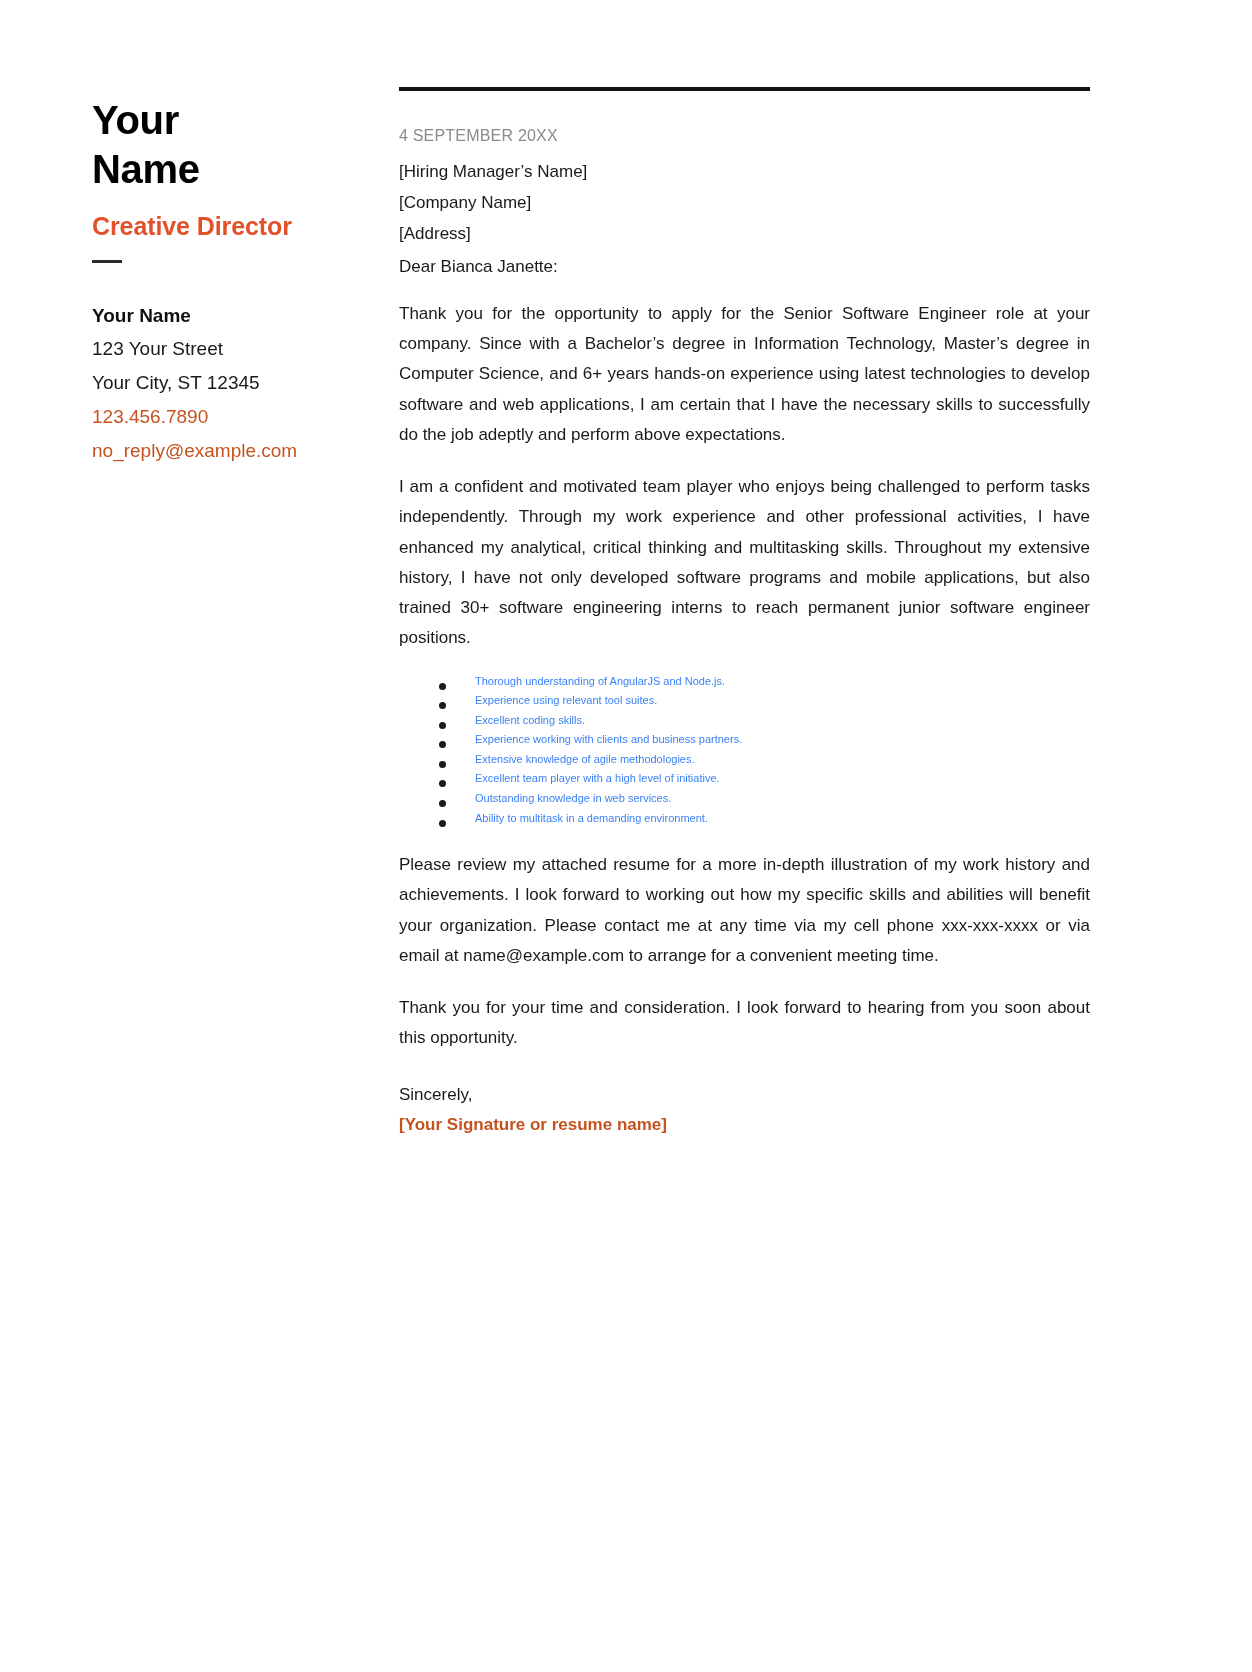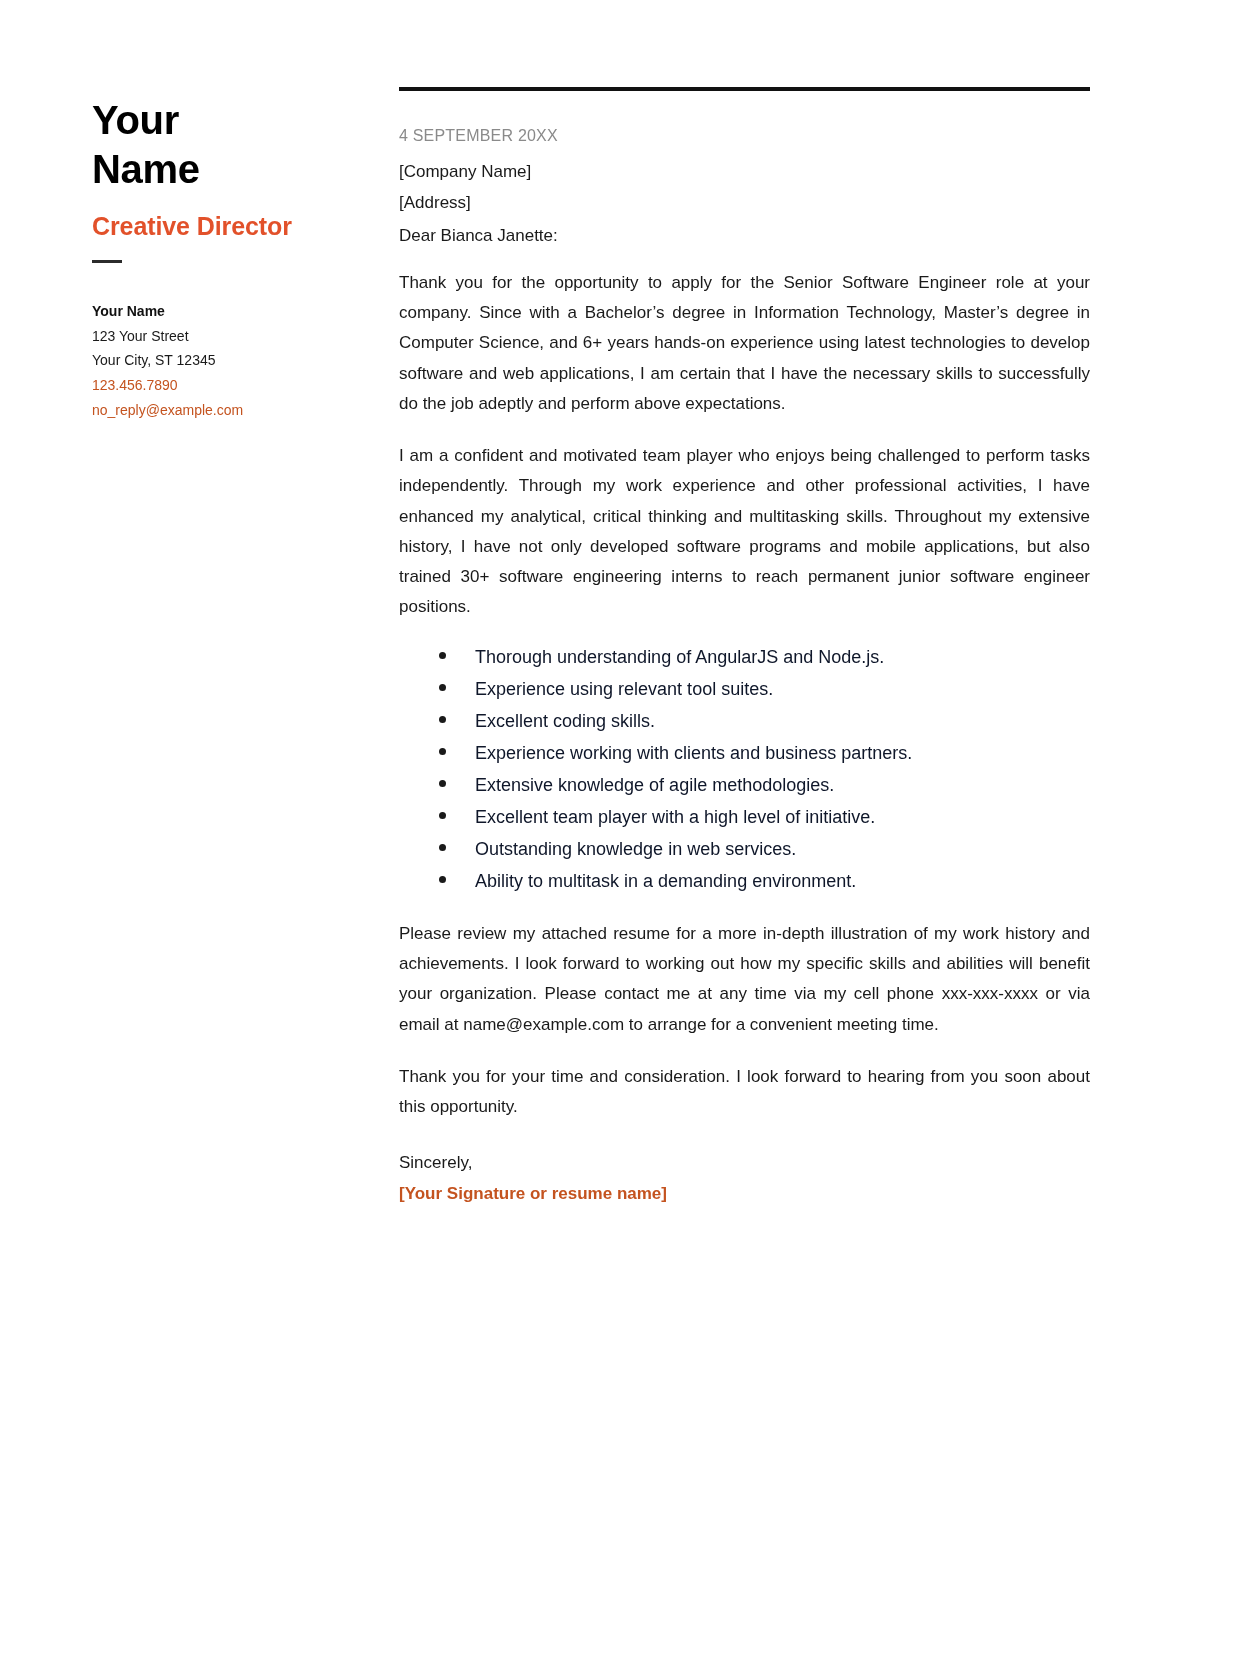--- a/index.html
+++ b/index.html
@@ -47,21 +47,21 @@
     letter-spacing: -0.1px;
   }
   .accent-rule {
     margin-top: 19px;
     width: 30px;
     height: 3px;
     background: #2b2b2b;
   }
   .contact-block {
     margin-top: 36px;
-    font-size: 14px;
+    font-size: 19px;
     line-height: 1.78;
   }
   .contact-block .c-name {
     font-weight: bold;
     color: #111111;
   }
   .contact-block .c-line {
     color: #1a1a1a;
   }
   .contact-block .c-accent {
@@ -105,24 +105,24 @@
     color: #1a1a1a;
     hyphens: none;
   }
   .bullets {
     margin: 18px 0 0 0;
     padding: 0;
     list-style: none;
   }
   .bullets li {
     position: relative;
-    font-size: 18px;
+    font-size: 11px;
     line-height: 1.78;
     padding-left: 76px;
-    color: #0f172a;
+    color: #3b82f6;
   }
   .bullets li .dot {
     position: absolute;
     left: 40px;
     top: 11px;
     width: 7px;
     height: 7px;
     border-radius: 50%;
     background: #1a1a1a;
   }
@@ -161,20 +161,21 @@
       <div class="c-accent">123.456.7890</div>
       <div class="c-accent">no_reply@example.com</div>
     </div>
   </div>
 
   <div class="letter">
     <div class="top-rule"></div>
 
     <div class="date-line">4 SEPTEMBER 20XX</div>
 
+    <div class="addr-line">[Hiring Manager’s Name]</div>
     <div class="addr-line">[Company Name]</div>
     <div class="addr-line">[Address]</div>
 
     <div class="salutation">Dear Bianca Janette:</div>
 
     <p class="para">Thank you for the opportunity to apply for the Senior Software Engineer role at your company. Since with a Bachelor’s degree in Information Technology, Master’s degree in Computer Science, and 6+ years hands-on experience using latest technologies to develop software and web applications, I am certain that I have the necessary skills to successfully do the job adeptly and perform above expectations.</p>
     <p class="para">I am a confident and motivated team player who enjoys being challenged to perform tasks independently. Through my work experience and other professional activities, I have enhanced my analytical, critical thinking and multitasking skills. Throughout my extensive history, I have not only developed software programs and mobile applications, but also trained 30+ software engineering interns to reach permanent junior software engineer positions.</p>
 
     <ul class="bullets">
       <li><span class="dot"></span><span>Thorough understanding of AngularJS and Node.js.</span></li>

